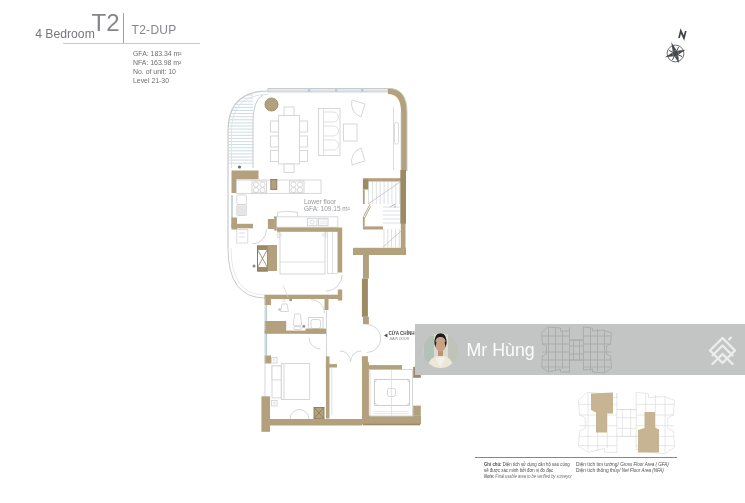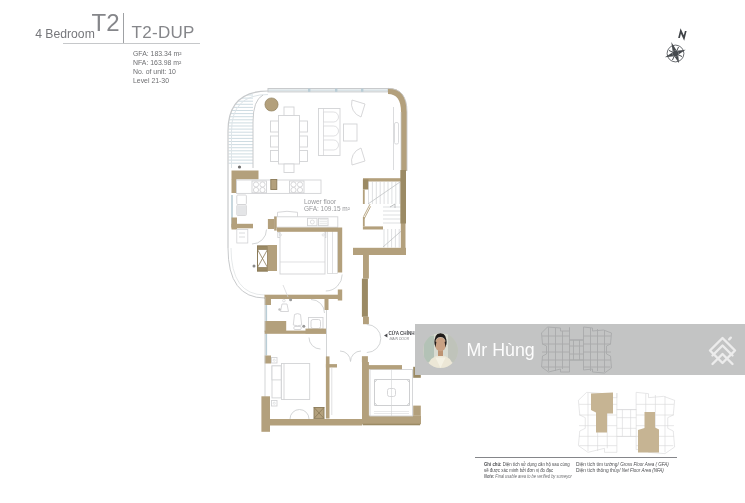--- a/index.html
+++ b/index.html
@@ -351,21 +351,21 @@
 </svg>
 
 <div class="abs" style="left:0;top:0;width:230px">
 
  <div class="abs" style="left:0;top:9.4px;width:119.5px;text-align:right;font-size:24px;color:#85868a">T2</div>
 
  <div class="abs" style="left:6px;top:27.2px;width:118px;text-align:center;font-size:12.2px;color:#76777b">4 Bedroom</div>
 
  <div class="abs" style="left:122.5px;top:12.5px;width:1px;height:30px;background:#9fa1a4"></div>
 
- <div class="abs" style="left:131.5px;top:23.4px;font-size:17px;color:#85868a;letter-spacing:0.3px">T2-DUP</div>
+ <div class="abs" style="left:131.5px;top:23.4px;font-size:12px;color:#85868a;letter-spacing:0.3px">T2-DUP</div>
 
  <div class="abs" style="left:63px;top:42.8px;width:137px;height:1px;background:#c6c8ca"></div>
 
  <div class="abs" style="left:133px;top:48.5px;font-size:6.9px;line-height:9.1px;color:#6d6e71">
   GFA: 183.34 m²<br>NFA: 163.98 m²<br>No. of unit: 10<br>Level 21-30
  </div>
 </div>
 
 <div class="abs" style="left:414.5px;top:323.5px;width:330.5px;height:51.5px;background:#c3c4c4"></div>
 <svg class="abs" xmlns="http://www.w3.org/2000/svg" style="left:414.5px;top:323.5px" width="330.5" height="51.5" viewBox="0 0 330.5 51.5">

